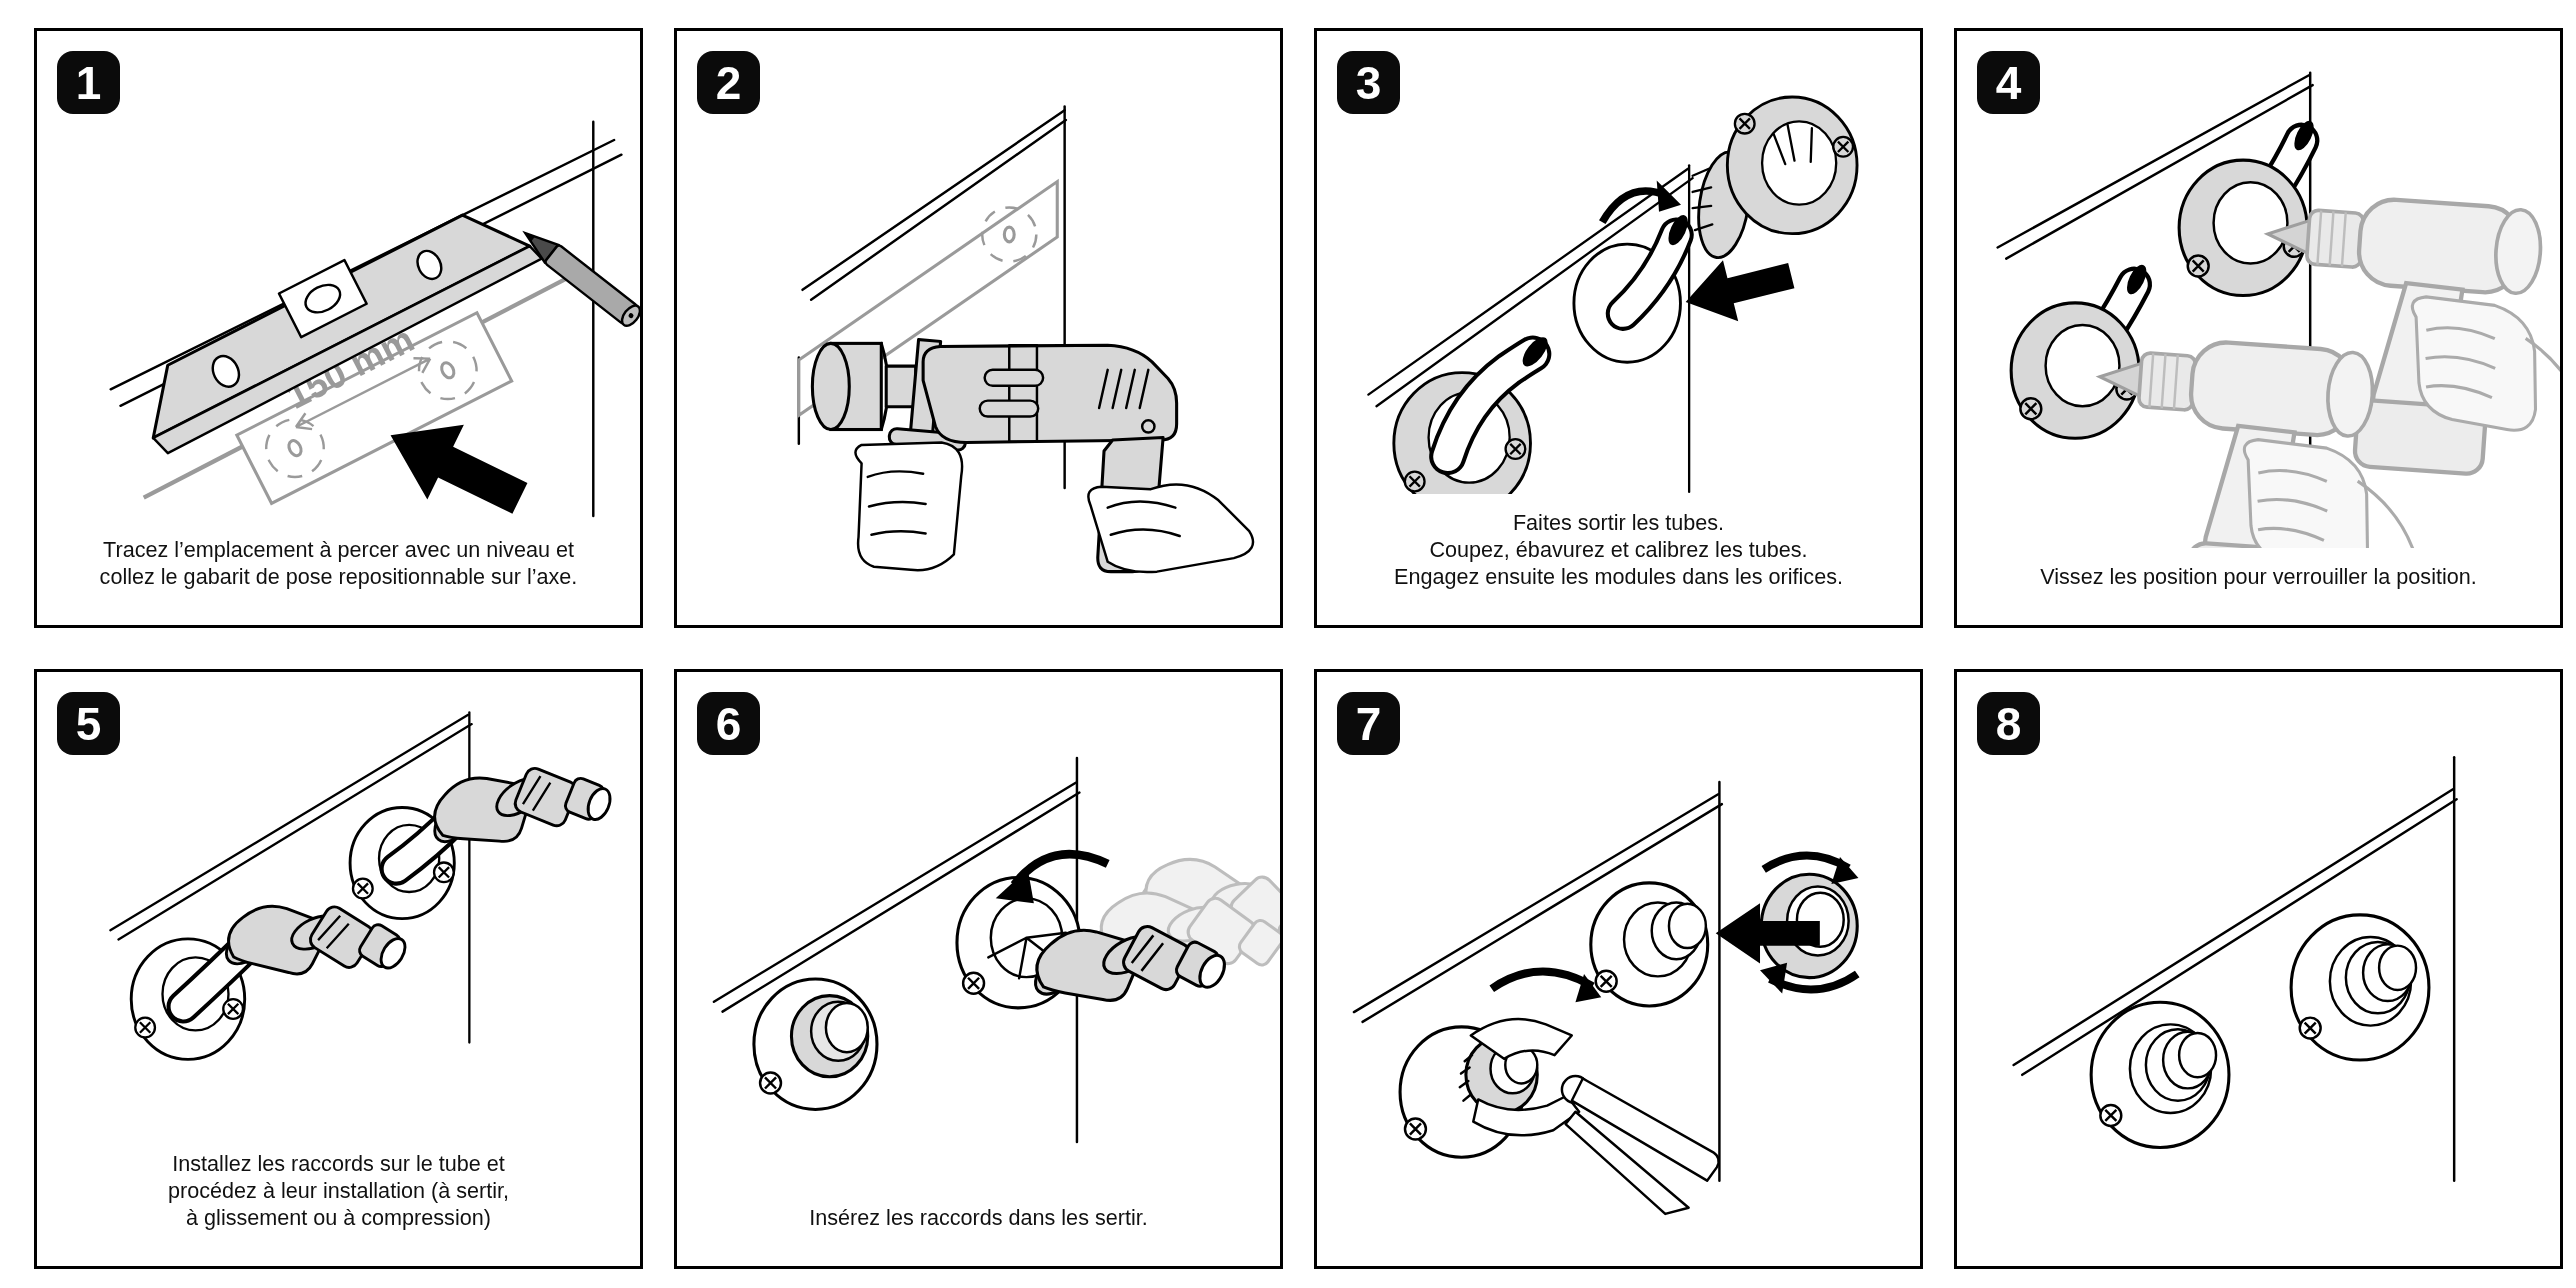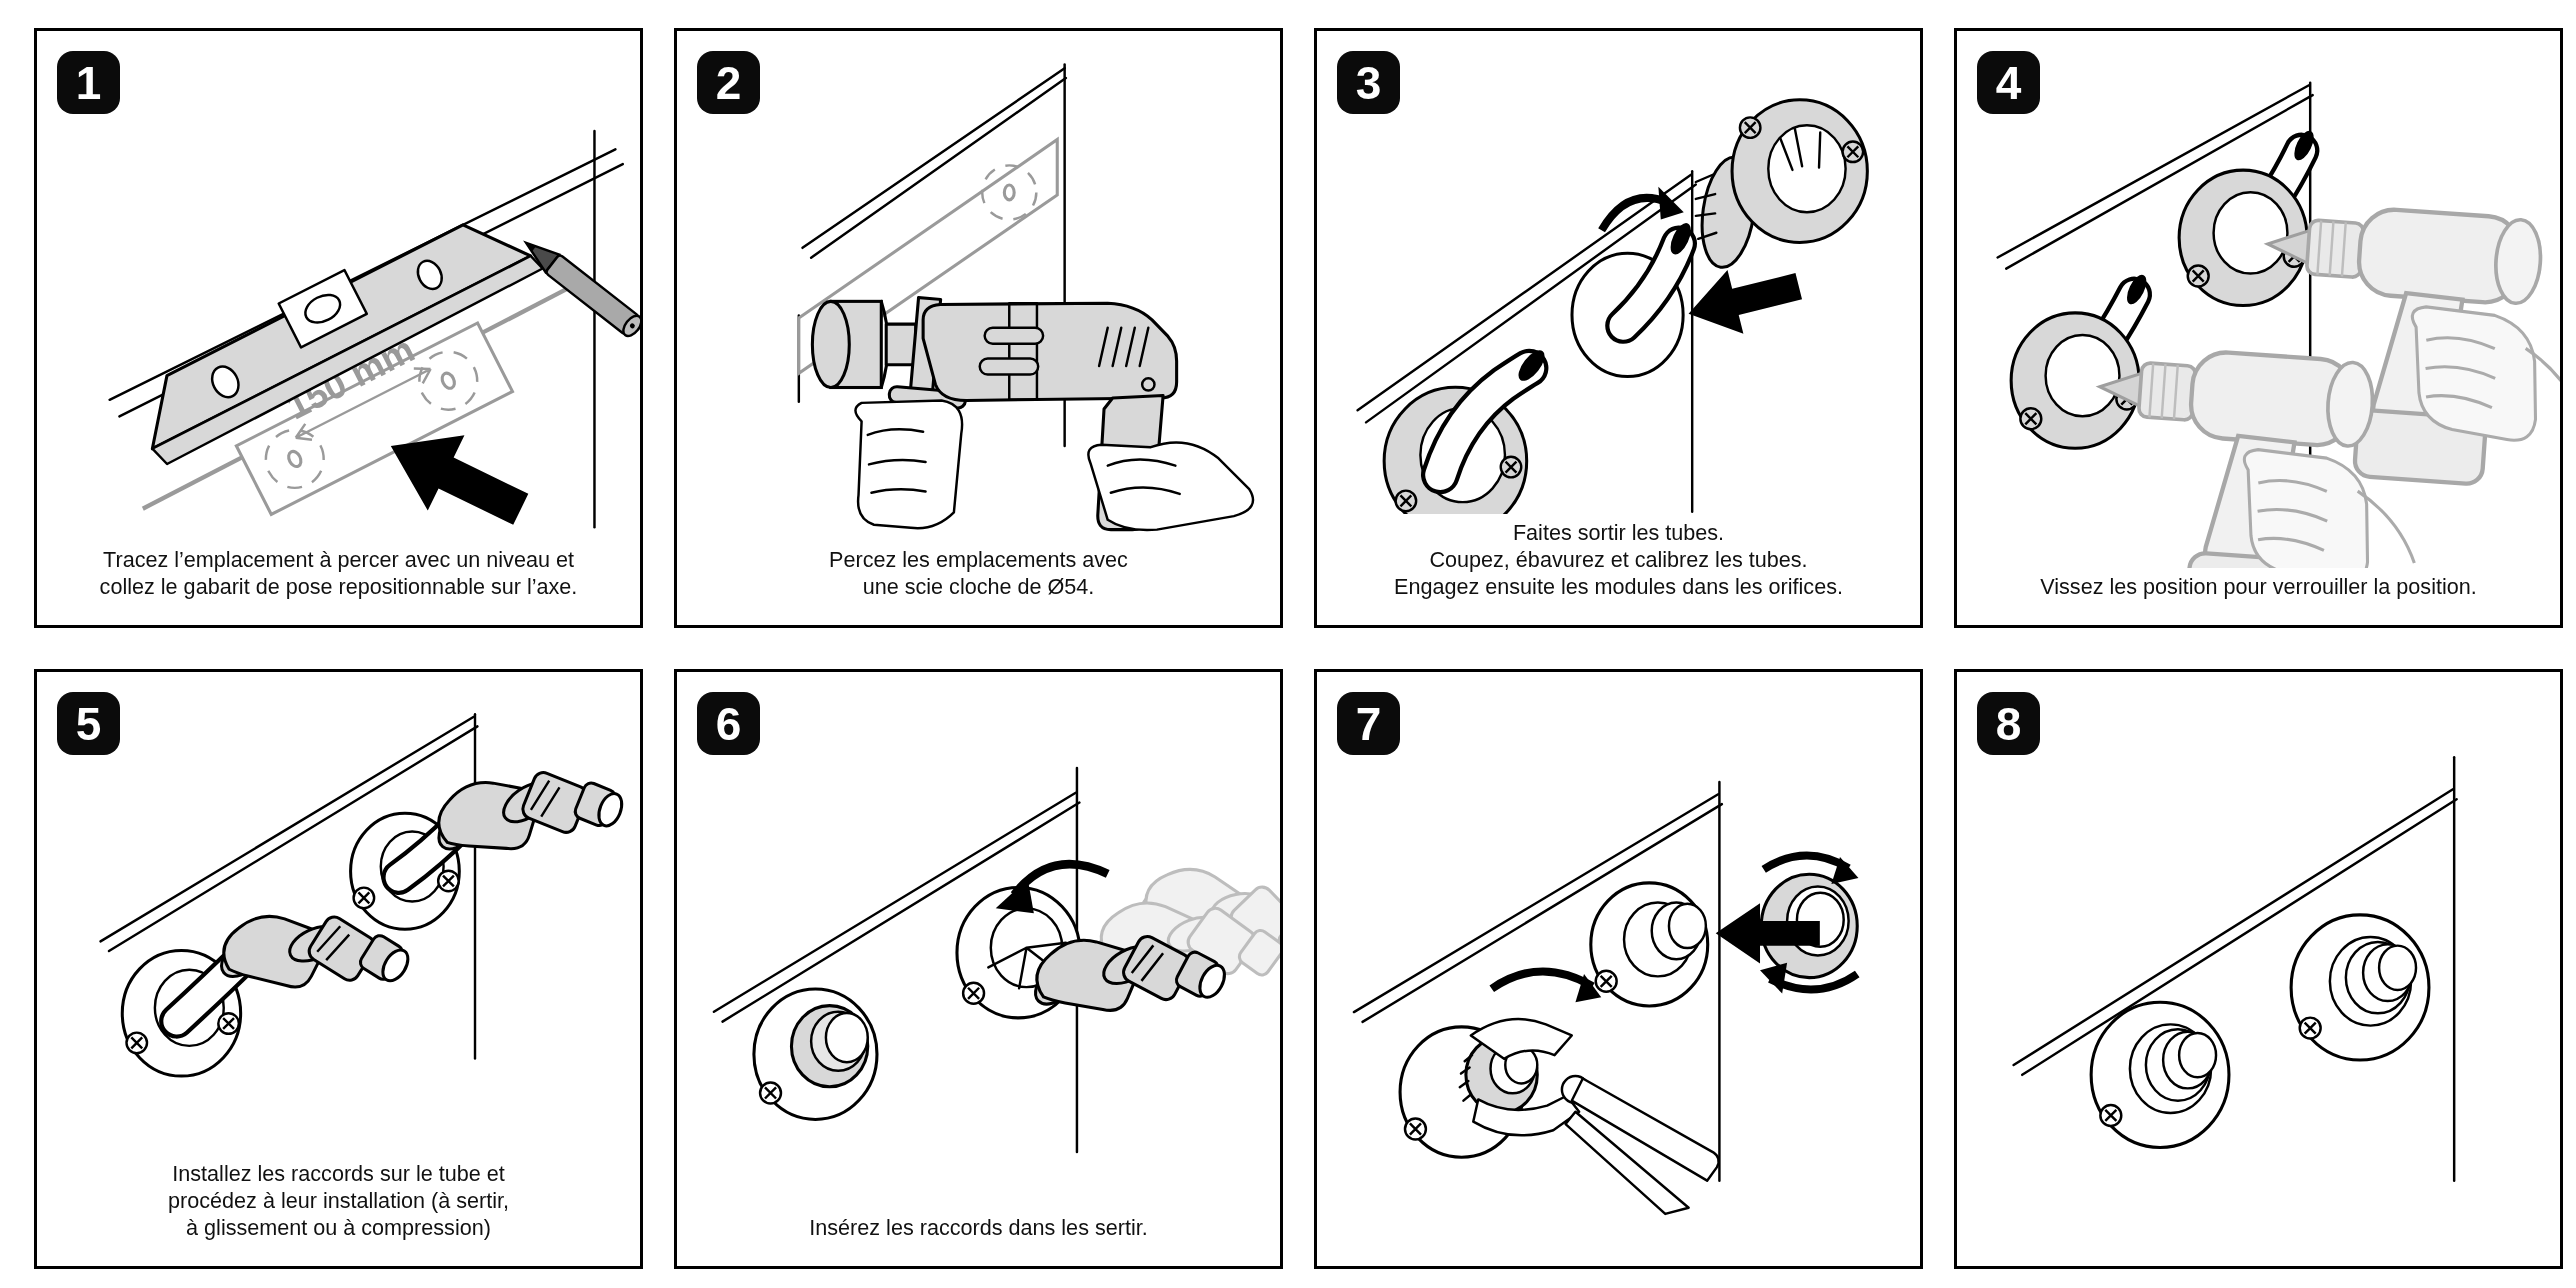--- a/index.html
+++ b/index.html
@@ -8,21 +8,21 @@
   .grid{position:absolute;left:34px;top:28px;display:grid;
         grid-template-columns:repeat(4,609px);grid-template-rows:repeat(2,600px);
         column-gap:31px;row-gap:41px;}
   .panel{position:relative;background:#fff;border:3.7px solid #000;
          display:flex;flex-direction:column;box-sizing:border-box;}
   .art{flex:1 1 auto;position:relative;overflow:hidden;}
   .art svg{position:absolute;left:0;top:0;width:100%;height:100%;}
   .badge{position:absolute;left:20px;top:20px;width:63px;height:63px;background:#0b0b0b;
          border-radius:16px;display:flex;align-items:center;justify-content:center;z-index:5;}
   .badge span{color:#fff;font-size:46px;font-weight:bold;line-height:1;}
-  .caption{margin:6px;padding:0 15px 18.5px;text-align:center;font-size:21.6px;line-height:1.24;
+  .caption{margin:16px;padding:0 15px 18.5px;text-align:center;font-size:21.6px;line-height:1.24;
            color:#111;white-space:pre-line;}
   
   .s5{stroke:#000;stroke-width:5;stroke-linecap:round;stroke-linejoin:round;}
   .s4{stroke:#000;stroke-width:4;stroke-linecap:round;stroke-linejoin:round;}
   .fn{fill:none;}.fw{fill:#fff;}.fg{fill:#d8d8d8;}
   .gry{stroke:#9a9a9a;}
   text.dim{fill:#9a9a9a;font-family:"Liberation Sans",sans-serif;font-size:60px;font-weight:bold;}
 </style>
 </head>
 <body>
@@ -156,22 +156,20 @@
           <g>
             <path class="fw s4" d="M300,620 Q280,600 300,590 L430,586 Q470,592 462,640 L450,768 Q420,798 380,793 L320,788 Q290,778 295,740 Z"></path>
             <path class="fn s4" d="M310,642 q40,-15 90,-5 M312,690 q45,-12 92,-4 M316,736 q42,-10 88,-2"></path>
           </g>
           <g>
             <path class="fw s4" d="M672,688 Q660,660 690,658 L770,662 Q830,640 880,680 L930,730 Q950,762 905,774 L780,796 Q730,800 700,780 Z"></path>
             <path class="fn s4" d="M700,692 q50,-20 110,0 M705,736 q55,-18 112,2"></path>
           </g>
         </svg>
       </div>
-      <p class="caption">Percez les emplacements avec
-une scie cloche de Ø54.</p>
     </section>
 
     <section class="panel">
       <div class="badge">
           <span>3</span>
         </div>
       <div class="art">
         <svg viewBox="0 0 980 800" preserveAspectRatio="xMidYMid meet">
           <g>
             <path class="s4 fn" d="M58,628 L610,238"></path>

